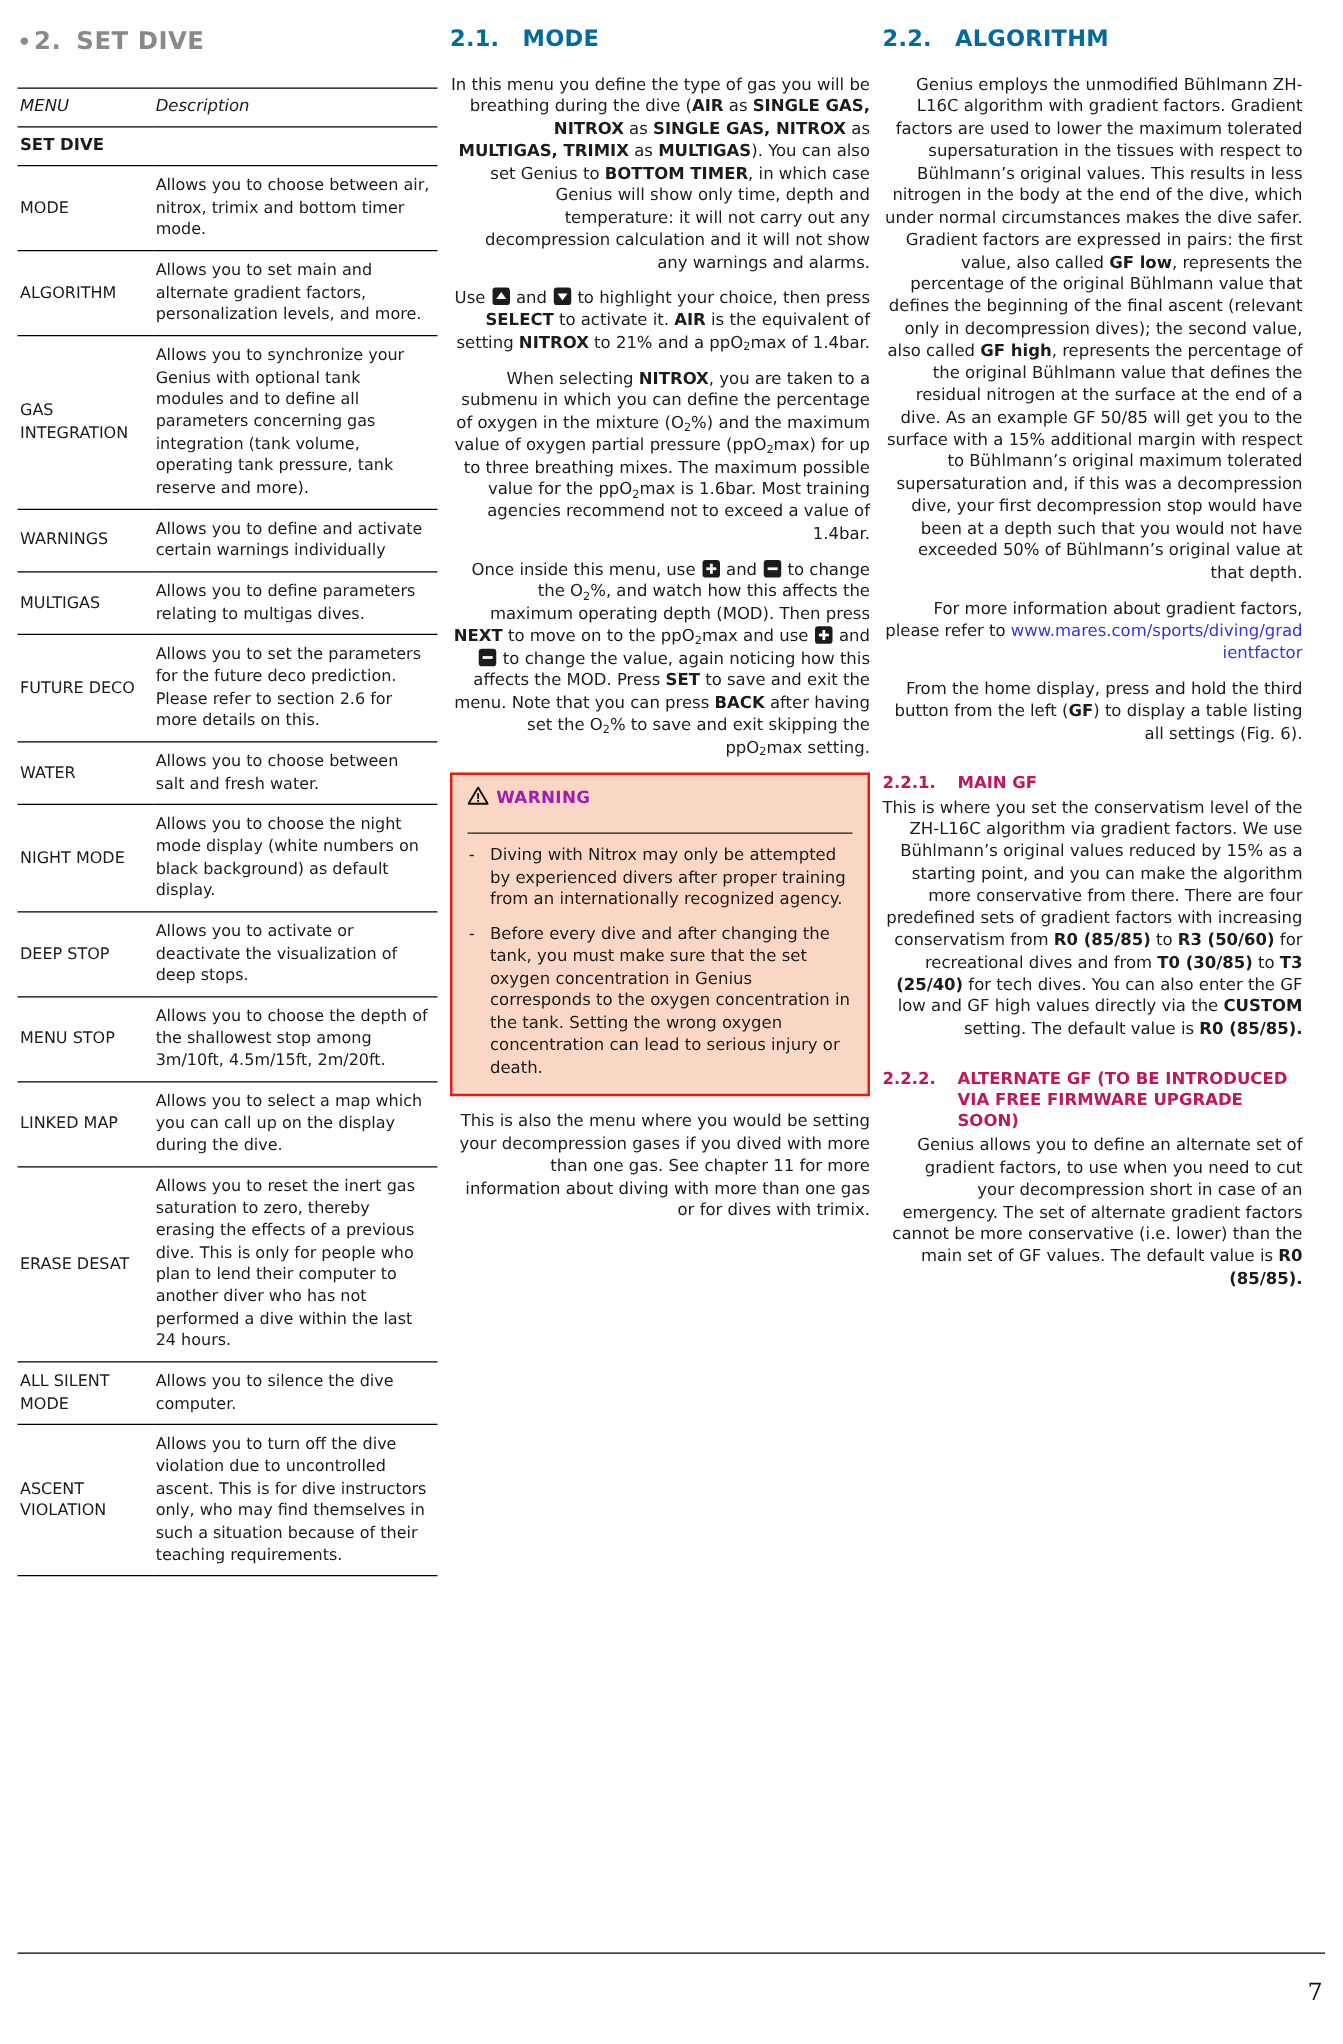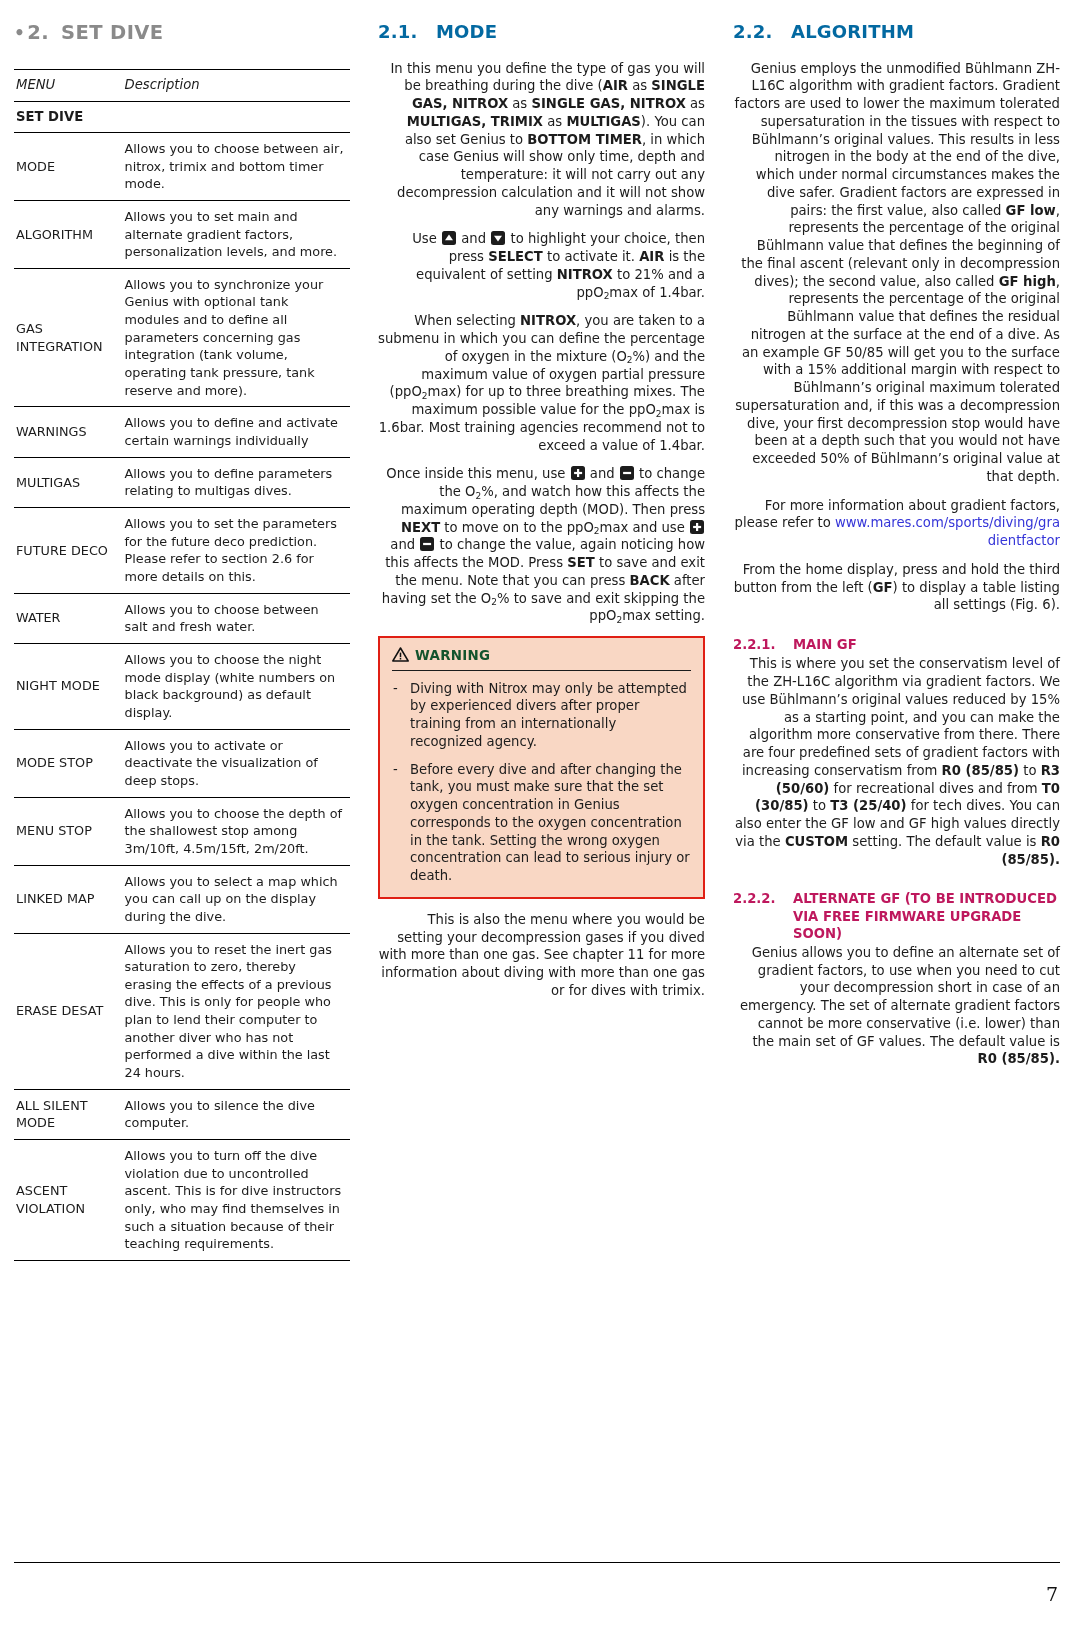--- a/index.html
+++ b/index.html
@@ -13,21 +13,21 @@
     overflow:hidden;
   }
   .page { position:relative; width:1074px; height:1635px; padding:0; }
 
   
   .cols {
     position:absolute;
     left:14px; top:22px;
     width:1046px;
     display:flex;
-    gap:28px;
+    gap:10px;
     align-items:flex-start;
   }
   .col { width:336px; }
   .col-2, .col-3 { padding-top:0px; }
 
   
   .chapter-head {
     font-size:19.5px;
     font-weight:bold;
     color:#8a8a8a;
@@ -120,26 +120,26 @@
   .warning-box {
     border:2px solid #e01f14;
     background:#f9d7c4;
     padding:9px 12px 12px 12px;
     margin:3px 0 12px 0;
   }
   .warning-head {
     font-size:13.4px;
     font-weight:bold;
     letter-spacing:0.3px;
-    color:#14532d;
+    color:#a21caf;
     display:flex;
     align-items:center;
     gap:6px;
     border-bottom:1.4px solid #1c1c1c;
-    padding-bottom:5px;
+    padding-bottom:18px;
     margin-bottom:9px;
   }
   .warn-tri { display:inline-block; line-height:1; }
   ul.warn-list { list-style:none; margin:0; padding:0; }
   ul.warn-list li {
     font-size:13.2px;
     line-height:1.345;
     margin-bottom:10px;
     padding-left:18px;
     position:relative;
@@ -219,21 +219,21 @@
             </tr>
             <tr>
               <td class="menu-cell">WATER</td>
               <td class="desc-cell">Allows you to choose between salt and fresh water.</td>
             </tr>
             <tr>
               <td class="menu-cell">NIGHT MODE</td>
               <td class="desc-cell">Allows you to choose the night mode display (white numbers on black background) as default display.</td>
             </tr>
             <tr>
-              <td class="menu-cell">MODE STOP</td>
+              <td class="menu-cell">DEEP STOP</td>
               <td class="desc-cell">Allows you to activate or deactivate the visualization of deep stops.</td>
             </tr>
             <tr>
               <td class="menu-cell">MENU STOP</td>
               <td class="desc-cell">Allows you to choose the depth of the shallowest stop among 3m/10ft, 4.5m/15ft, 2m/20ft.</td>
             </tr>
             <tr>
               <td class="menu-cell">LINKED MAP</td>
               <td class="desc-cell">Allows you to select a map which you can call up on the display during the dive.</td>
             </tr>

